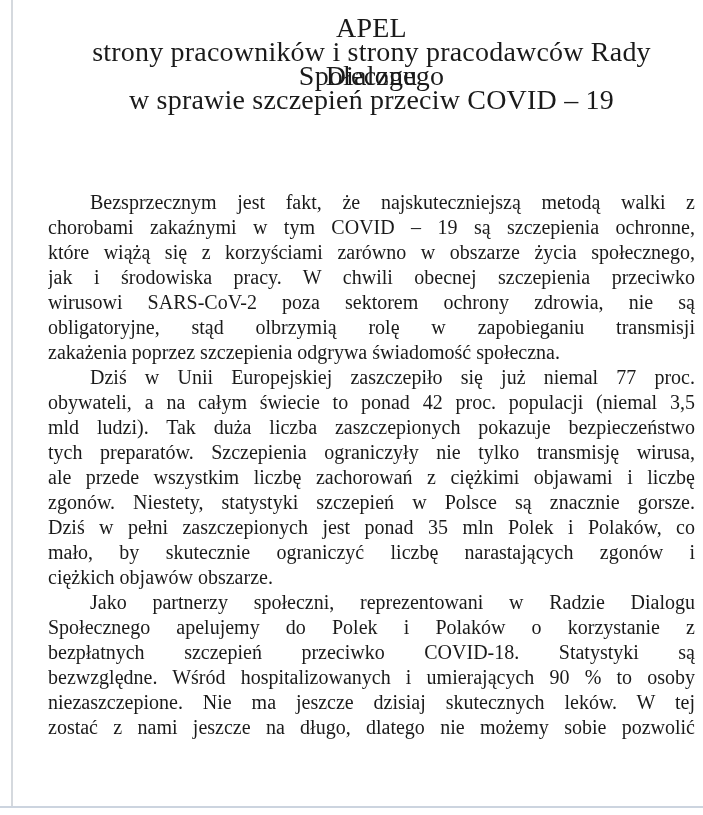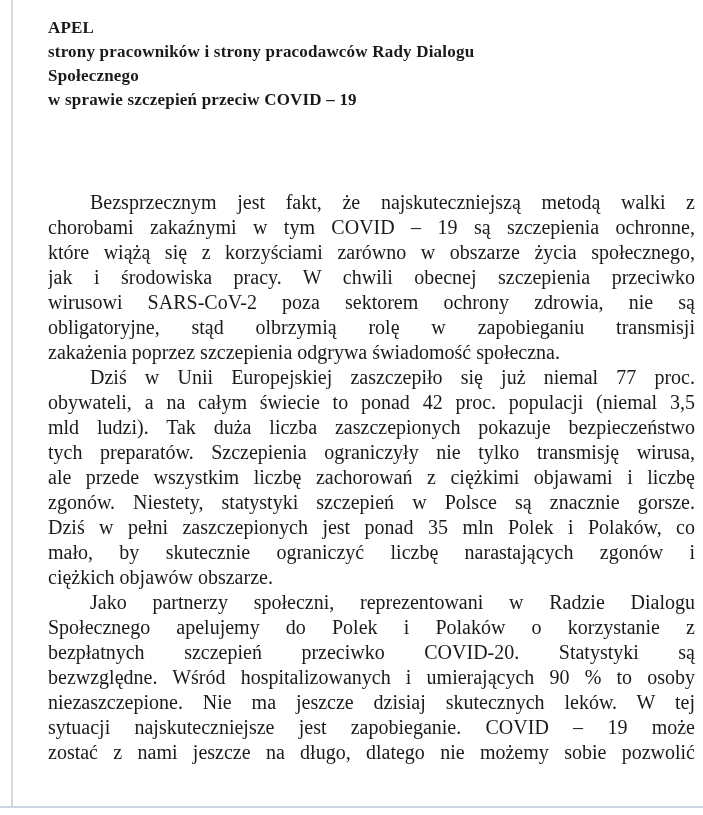--- a/index.html
+++ b/index.html
@@ -32,23 +32,23 @@
     height: 2px;
     background: #ccd4df;
   }
   .doc {
     position: absolute;
     left: 48px;
     top: 16px;
     width: 647px;
   }
   .doc-title {
-    text-align: left;
-    font-weight: bold;
-    font-size: 17px;
+    text-align: center;
+    font-weight: normal;
+    font-size: 28px;
     line-height: 24px;
     letter-spacing: 0.2px;
   }
   .title-line {
     height: 24px;
   }
   .doc-body {
     margin-top: 78px;
     font-size: 20px;
     line-height: 25px;
@@ -100,23 +100,22 @@
         <div class="line">ale przede wszystkim liczbę zachorowań z ciężkimi objawami i liczbę</div>
         <div class="line">zgonów. Niestety, statystyki szczepień w Polsce są znacznie gorsze.</div>
         <div class="line">Dziś w pełni zaszczepionych jest ponad 35 mln Polek i Polaków, co</div>
         <div class="line">mało, by skutecznie ograniczyć liczbę narastających zgonów i</div>
         <div class="line para-last">ciężkich objawów obszarze.</div>
       </div>
 
       <div class="paragraph">
         <div class="line para-first">Jako partnerzy społeczni, reprezentowani w Radzie Dialogu</div>
         <div class="line">Społecznego apelujemy do Polek i Polaków o korzystanie z</div>
-        <div class="line">bezpłatnych szczepień przeciwko COVID-20.  Statystyki są</div>
+        <div class="line">bezpłatnych szczepień przeciwko COVID-18.  Statystyki są</div>
         <div class="line">bezwzględne. Wśród hospitalizowanych i umierających 90 % to osoby</div>
         <div class="line">niezaszczepione. Nie ma jeszcze dzisiaj skutecznych leków. W tej</div>
-        <div class="line">sytuacji najskuteczniejsze jest zapobieganie. COVID – 19 może</div>
         <div class="line">zostać z nami jeszcze na długo, dlatego nie możemy sobie pozwolić</div>
       </div>
     </div>
   </div>
 
   <div class="page-bottom-edge"></div>
 </div>
 
 </body></html>

